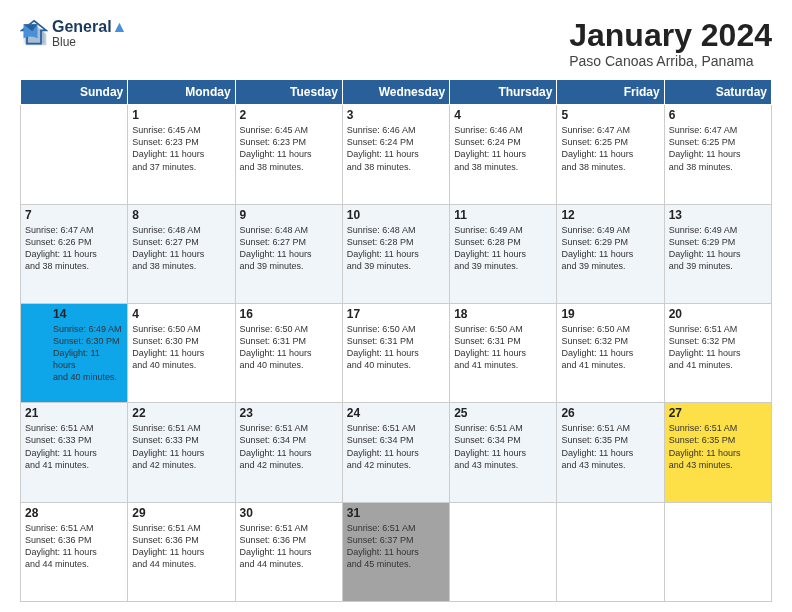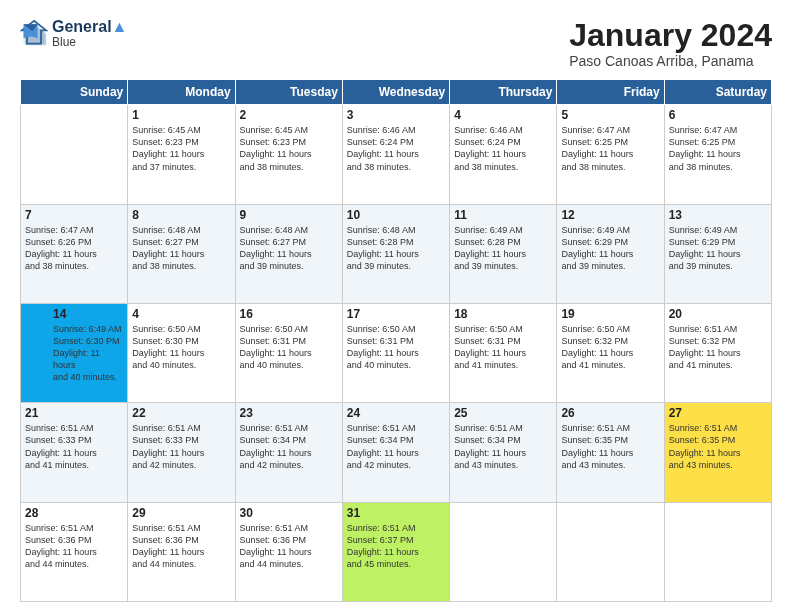--- a/index.html
+++ b/index.html
@@ -341,21 +341,21 @@
 Daylight: 11 hours
 and 44 minutes.</div>
           </td>
           <td style="background: rgb(255, 255, 255); margin-top: 37px;">
             <span class="day-num">30</span>
             <div class="cell-text" style="white-space: pre-line;">Sunrise: 6:51 AM
 Sunset: 6:36 PM
 Daylight: 11 hours
 and 44 minutes.</div>
           </td>
-          <td style="background: #bef264; margin-left: 12px;">
+          <td style="background: #a3a3a3; margin-left: 12px;">
             <span class="day-num">31</span>
             <div class="cell-text" style="white-space: pre-line;">Sunrise: 6:51 AM
 Sunset: 6:37 PM
 Daylight: 11 hours
 and 45 minutes.</div>
           </td>
           <td class="empty-cell" style="background: rgb(255, 255, 255);"></td>
           <td class="empty-cell" style="background: rgb(255, 255, 255);"></td>
           <td class="empty-cell" style="background: rgb(255, 255, 255);"></td>
         </tr>

